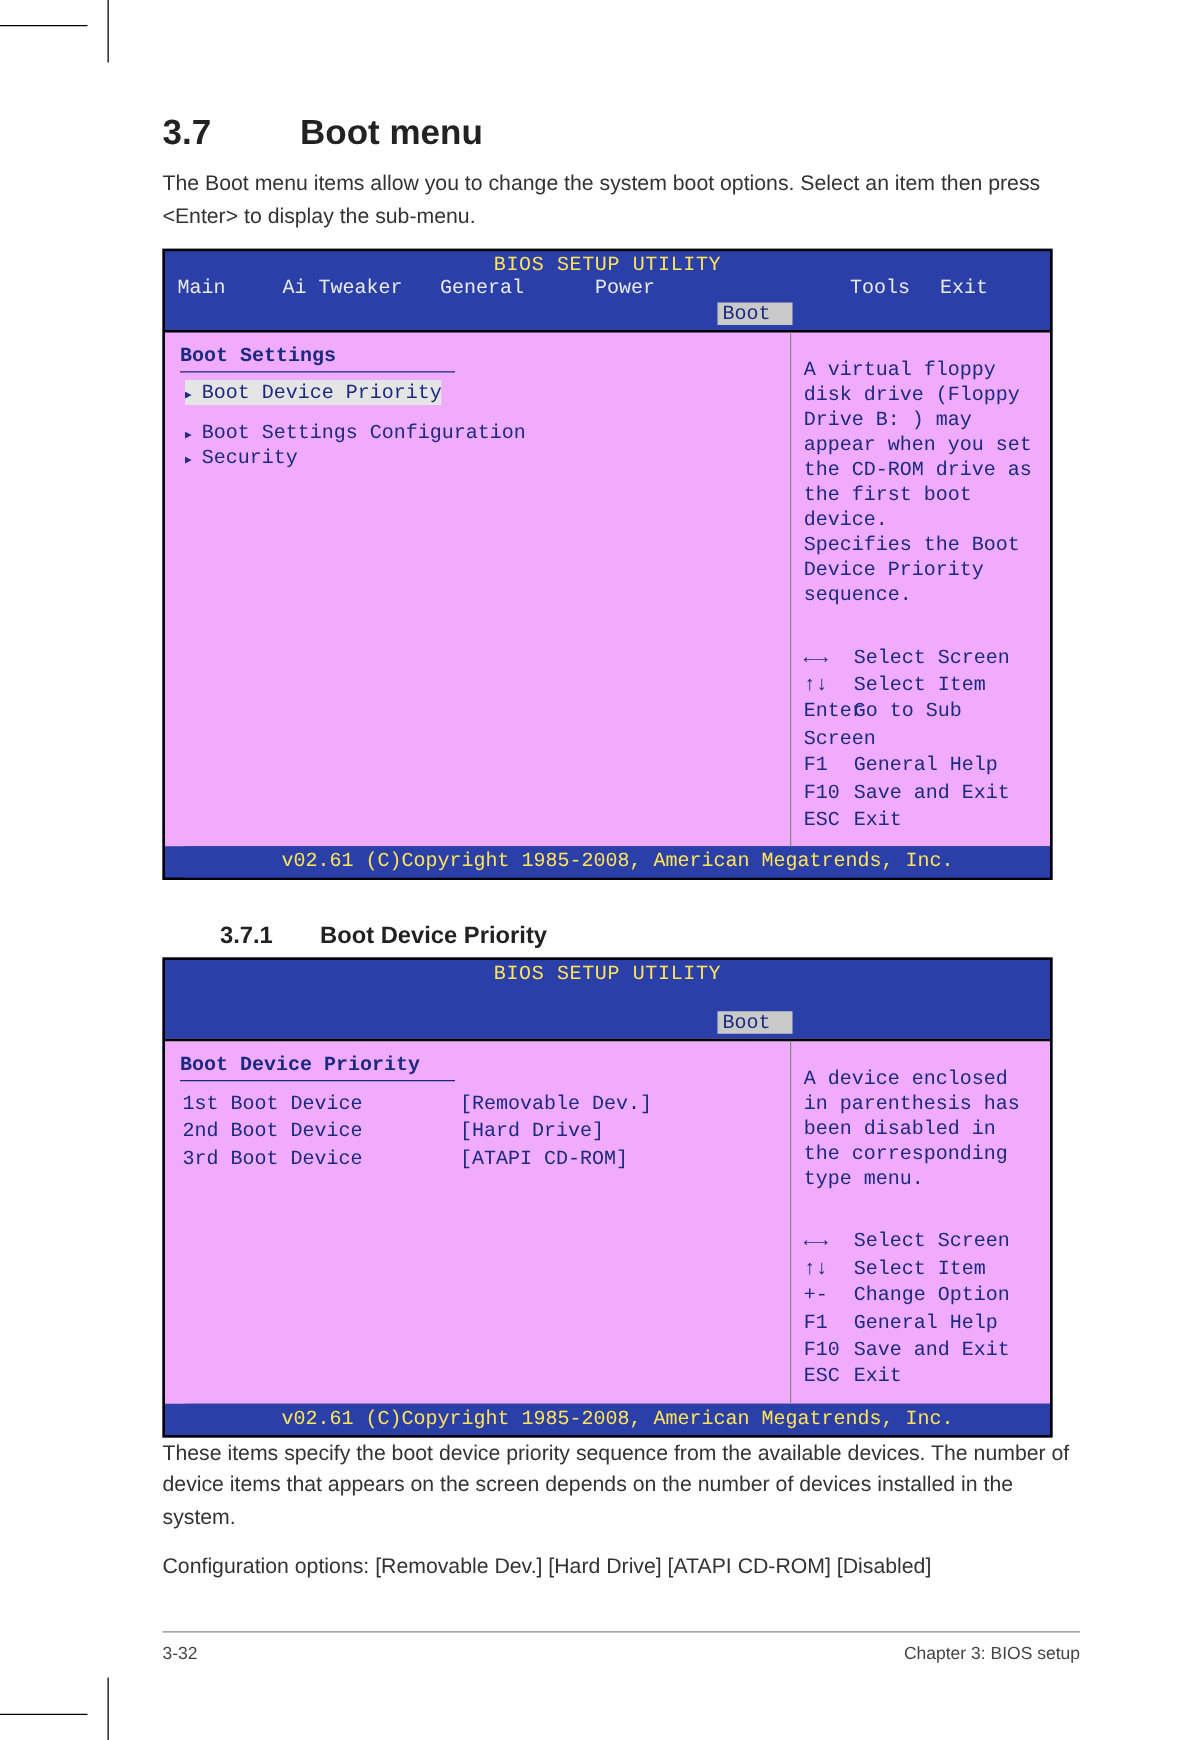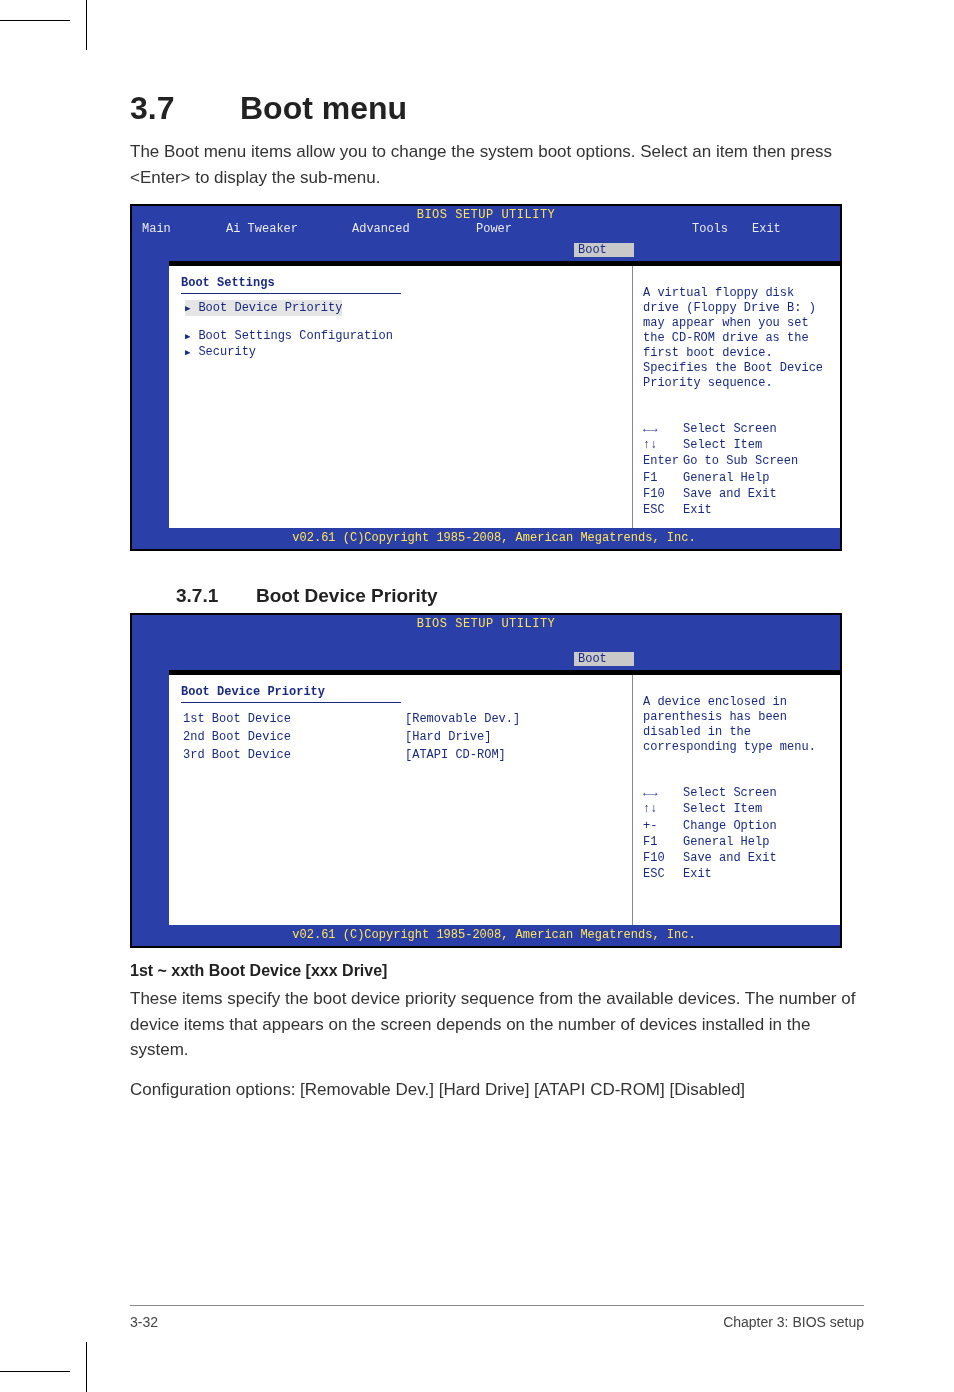--- a/index.html
+++ b/index.html
@@ -24,21 +24,21 @@
   }
   .crop-bot-h {
     position: absolute;
     left: 0; bottom: 20px; width: 70px; height: 1px; background: #000;
   }
   .page {
     position: absolute;
     left: 130px; top: 90px; right: 90px; bottom: 60px;
   }
   .h1 {
-    font-size: 32px; font-weight: bold; color: #222;
+    font-size: 28px; font-weight: bold; color: #222;
     margin-bottom: 12px;
     font-family: Verdana, Arial, sans-serif;
   }
   .h1 .num { display: inline-block; width: 110px; }
   .body-text {
     font-size: 17px; color: #333; line-height: 1.5;
     margin-bottom: 14px;
   }
   .h2 {
     font-size: 19px; font-weight: bold; color: #222;
@@ -47,21 +47,21 @@
   .h2 .num { display: inline-block; width: 80px; margin-left: 46px; }
   .h3 {
     font-size: 16px; font-weight: bold; color: #222;
     margin: 14px 0 6px 0;
   }
   .bios {
     width: 712px;
     border: 2px solid #000;
     background: #2b3fa8;
     font-family: "Courier New", monospace;
-    font-size: 12px;
+    font-size: 16px;
     color: #eee;
   }
   .bios-title {
     text-align: center; color: #ffe45a;
     padding: 2px 0 0 0; letter-spacing: 0.5px;
   }
   .bios-tabs {
     display: flex; padding: 0 10px 4px 10px;
     color: #eaeaea;
   }
@@ -70,23 +70,22 @@
     background: #c9c9c9; color: #1a2a80; padding: 0 4px; margin-top: 21px;
   }
   .bios-tabs .tab-main { width: 60px; }
   .bios-tabs .tab-ai { width: 102px; }
   .bios-tabs .tab-adv { width: 100px; }
   .bios-tabs .tab-power { width: 74px; }
   .bios-tabs .tab-boot { width: 60px; }
   .bios-tabs .tab-tools { width: 70px; text-align: right; }
   .bios-tabs .tab-exit { width: 50px; }
   .bios-body {
-    display: flex; background: #ffffff;
-    border-top: 5px solid #000000;
-    margin-left: 37px;
+    display: flex; background: #f0abfc;
+    border-top: 2px solid #000000;
   }
   .bios-left {
     flex: 1; padding: 10px 12px; color: #1a2a80;
     min-height: 220px;
   }
   .bios-right {
     width: 208px; padding: 10px 10px;
     border-left: 1px solid #888;
     color: #1a2a80;
   }
@@ -137,21 +136,21 @@
     <span class="num">3.7</span><span>Boot menu</span>
   </div>
 
   <div class="body-text">The Boot menu items allow you to change the system boot options. Select an item then press &lt;Enter&gt; to display the sub-menu.</div>
 
   <div class="bios">
     <div class="bios-title">BIOS SETUP UTILITY</div>
     <div class="bios-tabs">
       <span class="tab-main">Main</span>
       <span class="tab-ai">Ai Tweaker</span>
-      <span class="tab-adv">Advanced</span>
+      <span class="tab-adv">General</span>
       <span class="tab-power">Power</span>
       <span class="tab-boot active">Boot</span>
       <span class="tab-tools">Tools</span>
       <span class="tab-exit">Exit</span>
     </div>
     <div class="bios-body">
       <div class="bios-left">
         <div class="heading">Boot Settings</div>
         <hr>
         <div class="item tri row sel"><span>Boot Device Priority</span></div>
@@ -217,21 +216,20 @@
           <div><span class="k">+-</span><span>Change Option</span></div>
           <div><span class="k">F1</span><span>General Help</span></div>
           <div><span class="k">F10</span><span>Save and Exit</span></div>
           <div><span class="k">ESC</span><span>Exit</span></div>
         </div>
       </div>
     </div>
     <div class="bios-footer">v02.61 (C)Copyright 1985-2008, American Megatrends, Inc.</div>
   </div>
 
-  <div class="h3">1st ~ xxth Boot Device [xxx Drive]</div>
   <div class="body-text">These items specify the boot device priority sequence from the available devices. The number of device items that appears on the screen depends on the number of devices installed in the system.</div>
   <div class="body-text">Configuration options: [Removable Dev.] [Hard Drive] [ATAPI CD-ROM] [Disabled]</div>
 
   <div class="footer-line"></div>
   <div class="footer">
     <span>3-32</span>
     <span>Chapter 3: BIOS setup</span>
   </div>
 
 </div>

